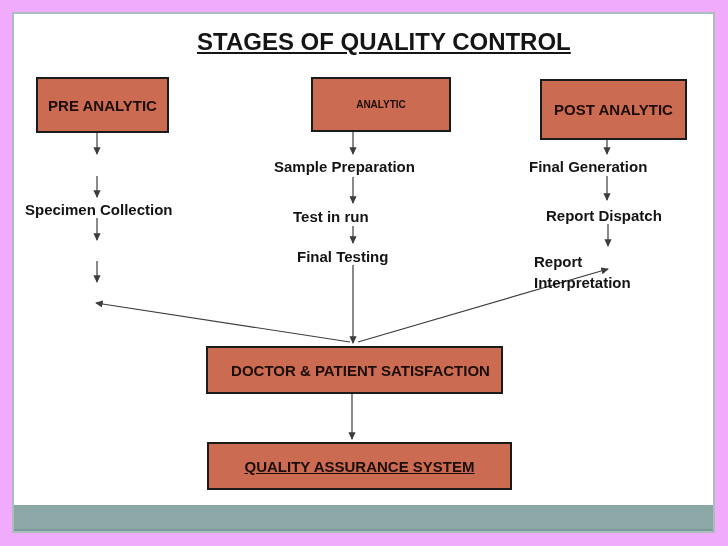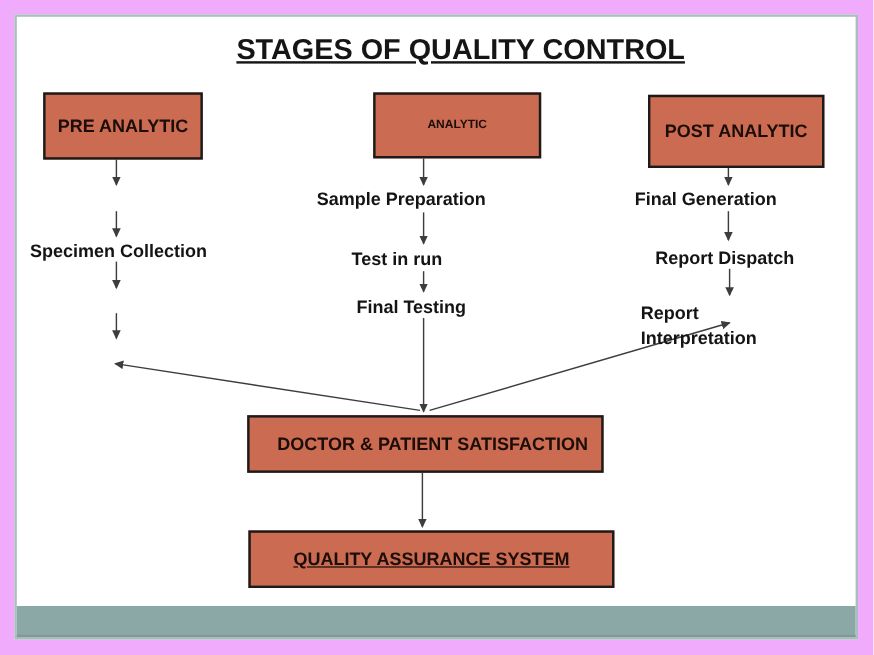--- a/index.html
+++ b/index.html
@@ -81,21 +81,21 @@
   </svg>
 
   <h1 class="title">STAGES OF QUALITY CONTROL</h1>
 
   <div class="box box-pre">PRE ANALYTIC</div>
   <div class="box box-mid">ANALYTIC</div>
   <div class="box box-post">POST ANALYTIC</div>
 
   <div class="lbl" style="left:25px;top:199px;">Specimen Collection</div>
 
-  <div class="lbl" style="left:264px;top:156px;">Sample Preparation</div>
+  <div class="lbl" style="left:274px;top:156px;">Sample Preparation</div>
   <div class="lbl" style="left:293px;top:206px;">Test in run</div>
   <div class="lbl" style="left:297px;top:246px;">Final Testing</div>
 
   <div class="lbl" style="left:529px;top:156px;">Final Generation</div>
   <div class="lbl" style="left:546px;top:205px;">Report Dispatch</div>
   <div class="lbl" style="left:534px;top:251px;">Report
 Interpretation</div>
 
   <div class="box box-doctor">DOCTOR &amp; PATIENT SATISFACTION</div>
   <div class="box box-quality">QUALITY ASSURANCE SYSTEM</div>

